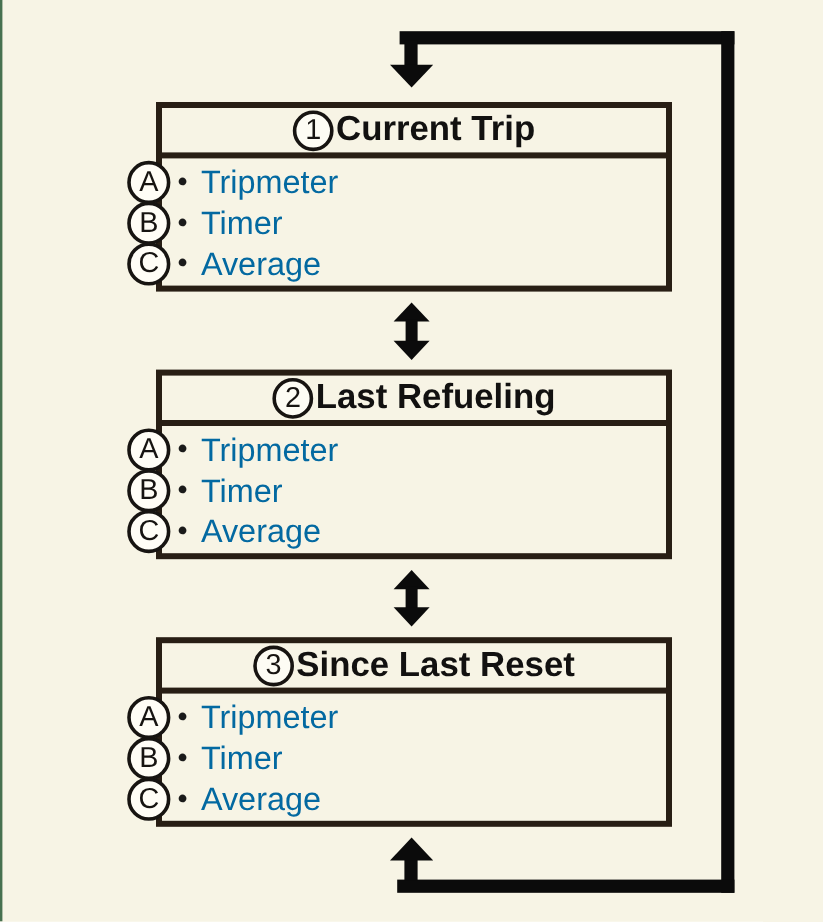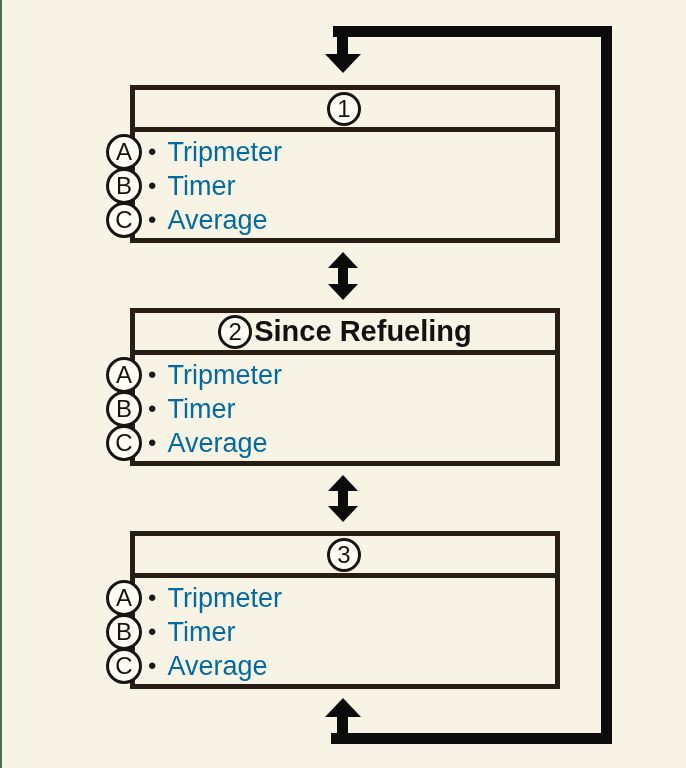--- a/index.html
+++ b/index.html
@@ -126,20 +126,21 @@
 
   <div>
     <div class="dbl-head head-up a2-up"></div>
     <div class="dbl-shaft a2-shaft"></div>
     <div class="dbl-head head-down a2-down"></div>
   </div>
 
   <div class="box box-1">
     <div class="box-header">
       <span class="num-circle">1</span>
+      <span class="box-title">Current Trip</span>
     </div>
     <div class="box-body">
       <div class="item-row">
         <span class="letter-circle">A</span>
         <span class="bullet">•</span>
         <span class="item-label">Tripmeter</span>
       </div>
       <div class="item-row">
         <span class="letter-circle">B</span>
         <span class="bullet">•</span>
@@ -149,21 +150,21 @@
         <span class="letter-circle">C</span>
         <span class="bullet">•</span>
         <span class="item-label">Average</span>
       </div>
     </div>
   </div>
 
   <div class="box box-2">
     <div class="box-header">
       <span class="num-circle">2</span>
-      <span class="box-title">Since Refueling</span>
+      <span class="box-title">Last Refueling</span>
     </div>
     <div class="box-body">
       <div class="item-row">
         <span class="letter-circle">A</span>
         <span class="bullet">•</span>
         <span class="item-label">Tripmeter</span>
       </div>
       <div class="item-row">
         <span class="letter-circle">B</span>
         <span class="bullet">•</span>
@@ -173,20 +174,21 @@
         <span class="letter-circle">C</span>
         <span class="bullet">•</span>
         <span class="item-label">Average</span>
       </div>
     </div>
   </div>
 
   <div class="box box-3">
     <div class="box-header">
       <span class="num-circle">3</span>
+      <span class="box-title">Since Last Reset</span>
     </div>
     <div class="box-body">
       <div class="item-row">
         <span class="letter-circle">A</span>
         <span class="bullet">•</span>
         <span class="item-label">Tripmeter</span>
       </div>
       <div class="item-row">
         <span class="letter-circle">B</span>
         <span class="bullet">•</span>

